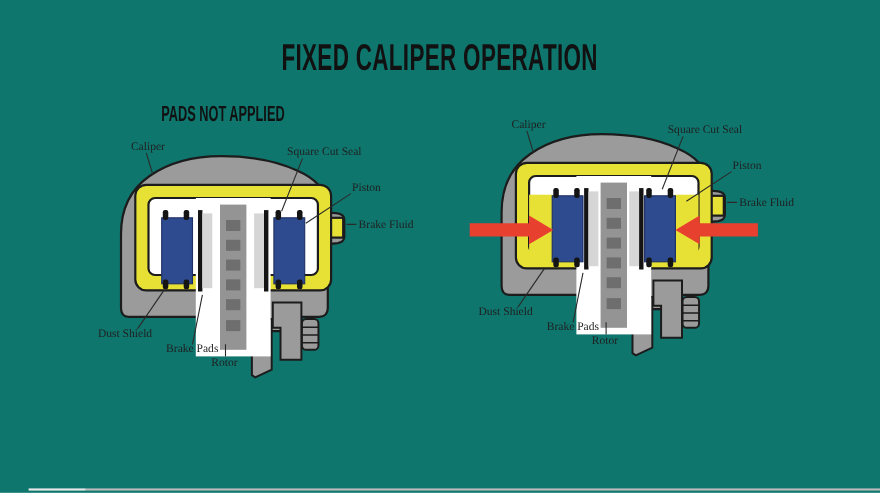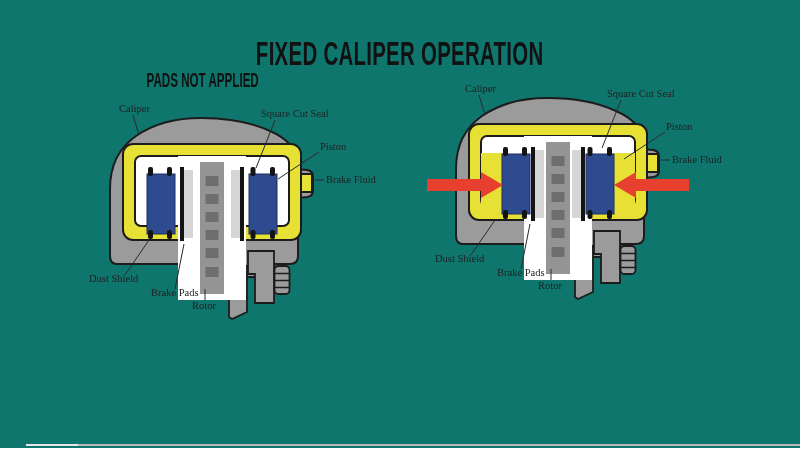--- a/index.html
+++ b/index.html
@@ -4,21 +4,21 @@
 <style>
   html,body{margin:0;padding:0;background:#fff;}
   body{width:800px;height:450px;font-family:"Liberation Sans",sans-serif;}
   .slide{position:relative;width:800px;height:448px;background:#0f766e;overflow:hidden;}
 
   .title-row{margin-top:36px;text-align:center;}
   .title-text{display:inline-block;font-size:34px;line-height:34px;font-weight:700;
     color:#111;transform:scaleX(0.60);transform-origin:center;white-space:nowrap;
     letter-spacing:0.5px;}
 
-  .panels{display:flex;justify-content:center;gap:46px;}
+  .panels{display:flex;justify-content:center;gap:46px;margin-top:24px;}
   .panel{width:300px;position:relative;}
   .panel-heading{width:252px;text-align:center;height:20px;}
   .panel-heading span{display:inline-block;font-size:20px;line-height:20px;font-weight:700;
     color:#111;transform:scaleX(0.58);transform-origin:center;white-space:nowrap;}
   .panel svg{display:block;margin-top:0;}
 
   
   .caliper{fill:var(--caliper_gray);stroke:var(--outline);stroke-width:2;}
   .part{fill:var(--caliper_gray);stroke:var(--outline);stroke-width:1.8;}
   .bolt-lines{stroke:var(--outline);stroke-width:1.4;fill:none;}

